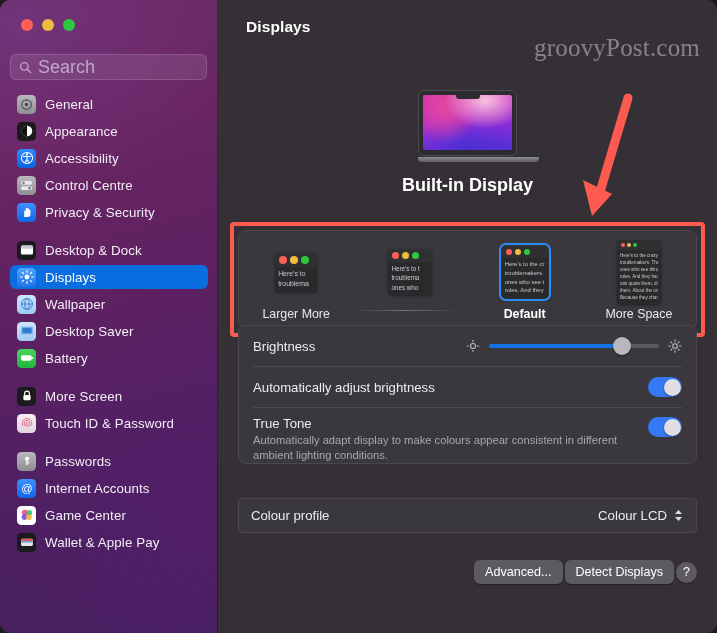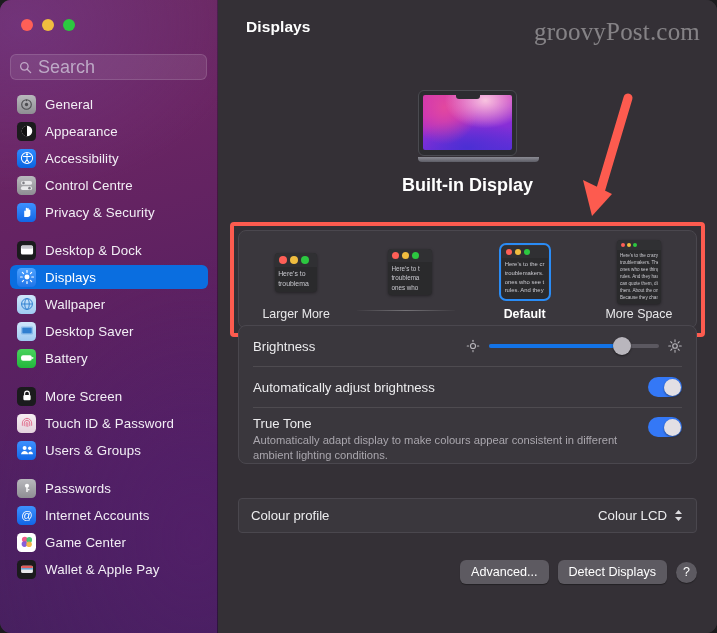--- a/index.html
+++ b/index.html
@@ -80,21 +80,21 @@
   
   #main {
     position: absolute; left: 218px; top: 0; width: 499px; height: 633px;
     background: #343036;
   }
   #page-title {
     position: absolute; left: 28px; top: 18px;
     font-size: 15.5px; font-weight: bold; color: #ffffff; letter-spacing: .1px;
   }
   #watermark {
-    position: absolute; right: 17px; top: 18px;
+    position: absolute; right: 17px; top: 34px;
     font-family: "Liberation Serif", serif; font-size: 25px;
     color: rgba(255,255,255,0.40); letter-spacing: .2px; white-space: nowrap;
   }
 
   
   #display-preview { position: absolute; left: 0; right: 0; top: 90px; text-align: center; }
   #laptop { position: relative; width: 99px; height: 72px; margin: 0 auto; }
   #lid {
     width: 99px; height: 66px; border-radius: 6px;
     background: #2c2c30; border: 1px solid #4a4a50; padding: 4px 4px 5px 4px;
@@ -192,21 +192,21 @@
   #cp-card {
     position: absolute; left: 20px; top: 498px; width: 459px; height: 35px;
     background: #3a373d; border: 1px solid #4a474e; border-radius: 4px;
     display: flex; align-items: center; padding: 0 12px;
   }
   #cp-val { margin-left: auto; display: flex; align-items: center; gap: 6px;
             font-size: 13.2px; color: #ececee; }
 
   
   #btn-row {
-    position: absolute; right: 20px; top: 560px; display: flex; align-items: center; gap: 9px;
+    position: absolute; right: 20px; top: 560px; display: flex; align-items: center; gap: 2px;
   }
   .btn {
     background: #5d5a61; color: #ffffff; font-size: 12.6px;
     border: 0; border-radius: 6px; padding: 5px 11px;
     font-family: "Liberation Sans", sans-serif; cursor: default;
     box-shadow: 0 1px 1px rgba(0,0,0,0.35);
   }
   .btn-help {
     width: 21px; height: 21px; border-radius: 50%; background: #5d5a61;
     color: #fff; font-size: 12.5px; display: flex; align-items: center; justify-content: center;
@@ -356,31 +356,20 @@
                 <path d="M10 4.2a5.8 5.8 0 0 0-5.8 5.8v3"></path>
                 <path d="M10 6.6A3.4 3.4 0 0 0 6.6 10v3.4"></path>
                 <path d="M10 9a1 1 0 0 0-1 1v4"></path>
                 <path d="M10 4.2a5.8 5.8 0 0 1 5.8 5.8v3"></path>
                 <path d="M10 6.6a3.4 3.4 0 0 1 3.4 3.4v3.4"></path>
                 <path d="M11 10v4.4"></path>
               </g>
             </svg>
           </span>
           <span class="nav-label">Touch ID &amp; Password</span>
-        </div>
-        <div class="nav-item">
-          <span class="ic ic-users">
-            <svg viewBox="0 0 20 20" width="16" height="16">
-              <circle cx="7" cy="7.4" r="2.5" fill="#fff"></circle>
-              <circle cx="13.4" cy="7.8" r="2.1" fill="#fff"></circle>
-              <path d="M2.6 15.4c0-2.6 2-4.2 4.4-4.2s4.4 1.6 4.4 4.2z" fill="#fff"></path>
-              <path d="M11.6 15.4c0-2.2 1.2-3.4 3-3.4 1.6 0 2.8 1 2.8 3.4z" fill="#fff"></path>
-            </svg>
-          </span>
-          <span class="nav-label">Users &amp; Groups</span>
         </div>
         <div class="gap"></div>
         <div class="nav-item">
           <span class="ic ic-pass">
             <svg viewBox="0 0 20 20" width="14" height="14">
               <circle cx="10" cy="6.8" r="3" fill="#fff"></circle>
               <rect x="9" y="8.8" width="2" height="7" fill="#fff"></rect>
               <rect x="11" y="11.6" width="2.4" height="1.7" fill="#fff"></rect>
             </svg>
           </span>

